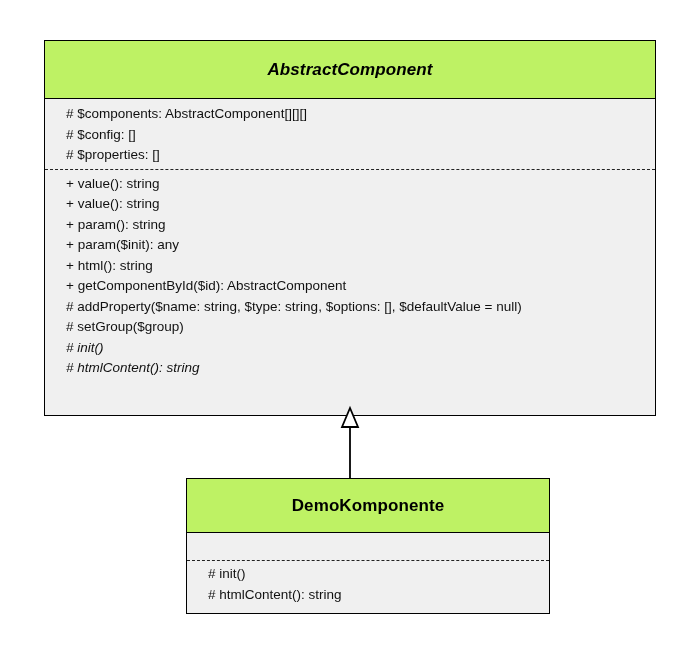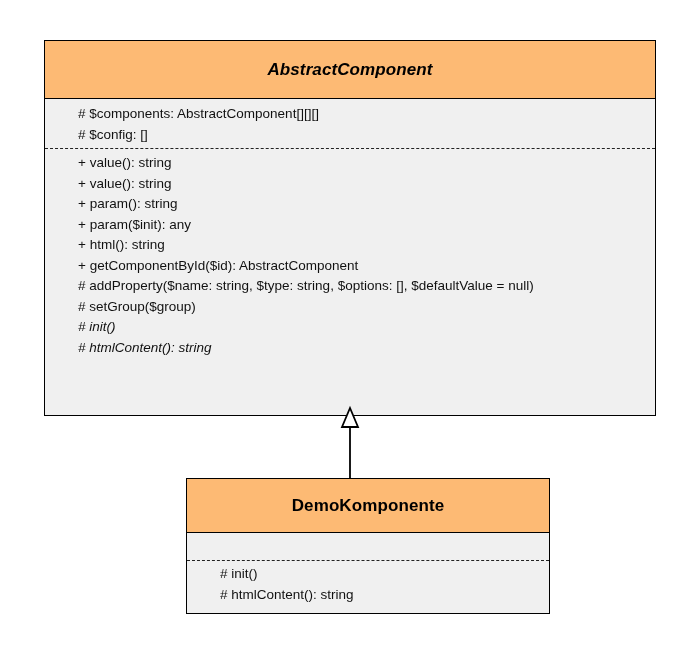--- a/index.html
+++ b/index.html
@@ -26,40 +26,40 @@
 
   
   .uml-class {
     position: absolute;
     box-sizing: border-box;
     border: 1.5px solid #000000;
     background: #f0f0f0;
   }
   .uml-title {
     box-sizing: border-box;
-    background: #fdba74;
+    background: #bef264;
     border-bottom: 1.5px solid #000000;
     display: flex;
     align-items: center;
     justify-content: center;
     text-align: center;
     color: #000000;
   }
   .uml-title .title-text {
     font-size: 17px;
     font-weight: bold;
     letter-spacing: 0.1px;
   }
   .uml-title.abstract .title-text {
     font-style: italic;
   }
 
   .uml-compartment {
     box-sizing: border-box;
-    padding: 4px 0 4px 16px;
+    padding: 4px 0 4px 4px;
     background: #f0f0f0;
   }
   .uml-compartment.empty-attrs {
     padding: 0;
     height: 26px;
   }
 
   .uml-separator {
     height: 0;
     border-top: 1.5px dashed #222222;
@@ -125,20 +125,21 @@
 
   <div class="uml-class" id="abstract-component">
 
     <div class="uml-title abstract">
       <span class="title-text">AbstractComponent</span>
     </div>
 
     <div class="uml-compartment attributes">
       <div class="uml-row"># $components: AbstractComponent[][][]</div>
       <div class="uml-row"># $config: []</div>
+      <div class="uml-row"># $properties: []</div>
     </div>
 
     <div class="uml-separator"></div>
 
     <div class="uml-compartment operations">
       <div class="uml-row">+ value(): string</div>
       <div class="uml-row">+ value(): string</div>
       <div class="uml-row">+ param(): string</div>
       <div class="uml-row">+ param($init): any</div>
       <div class="uml-row">+ html(): string</div>

